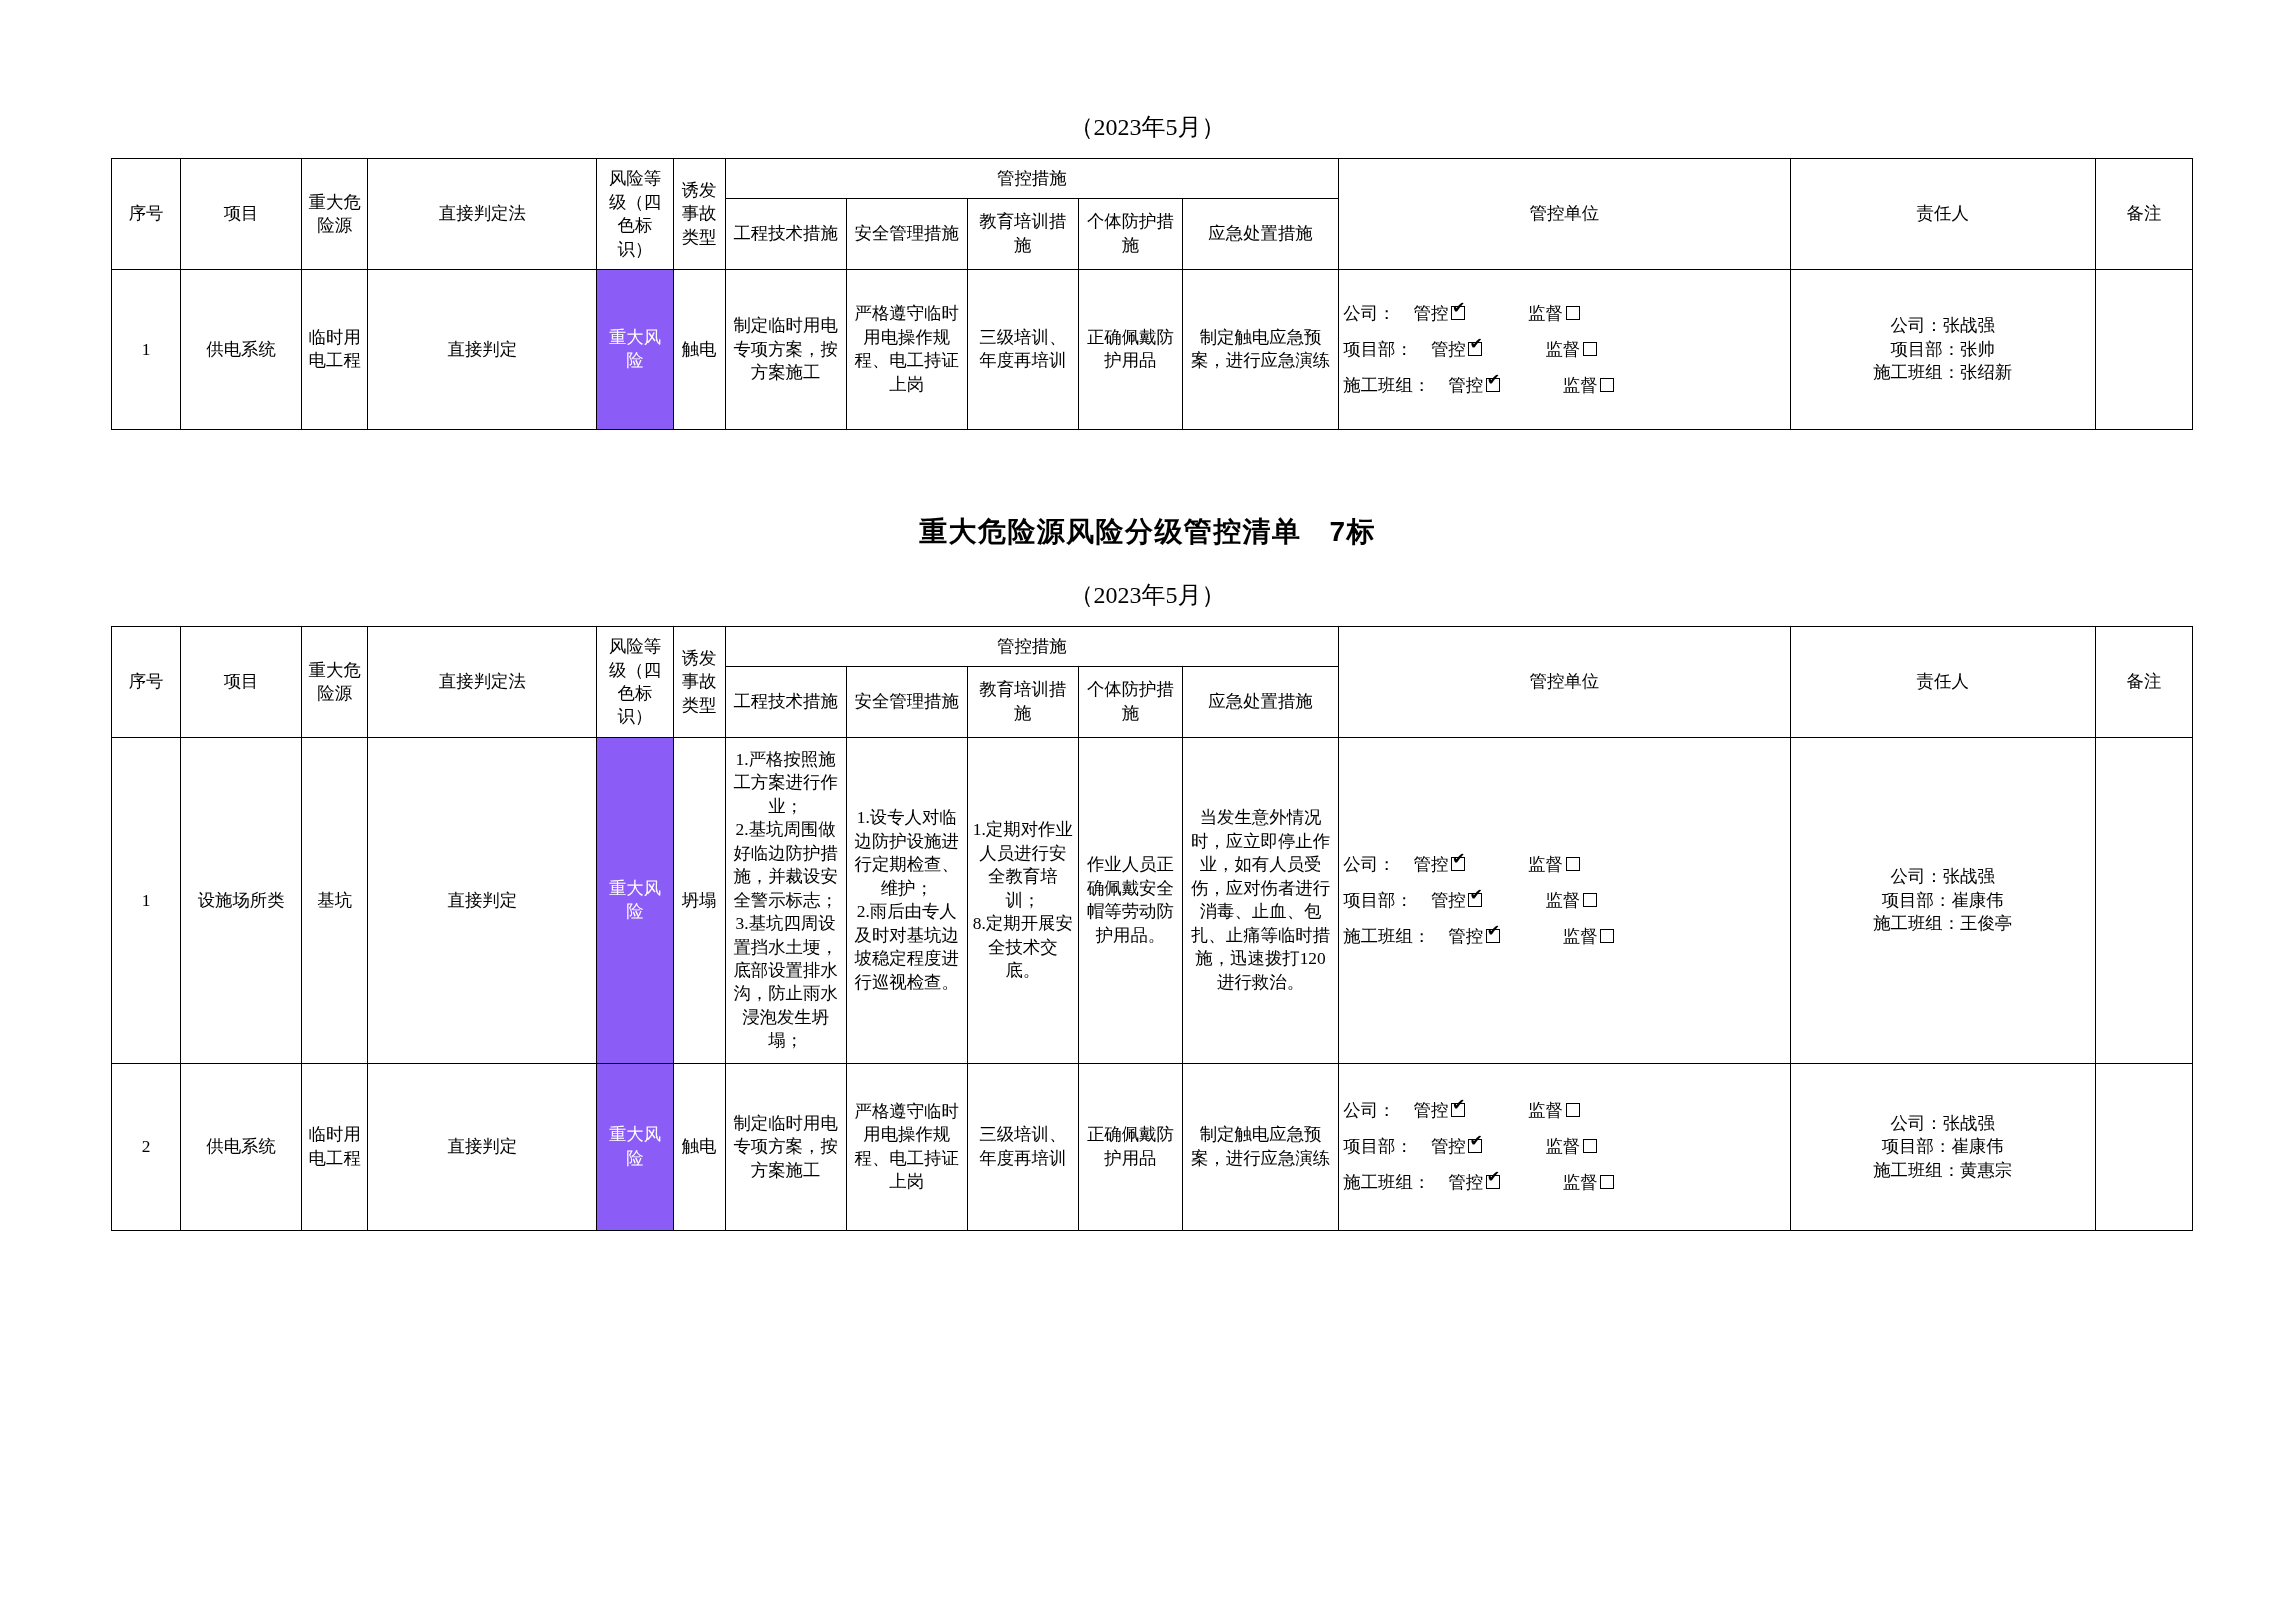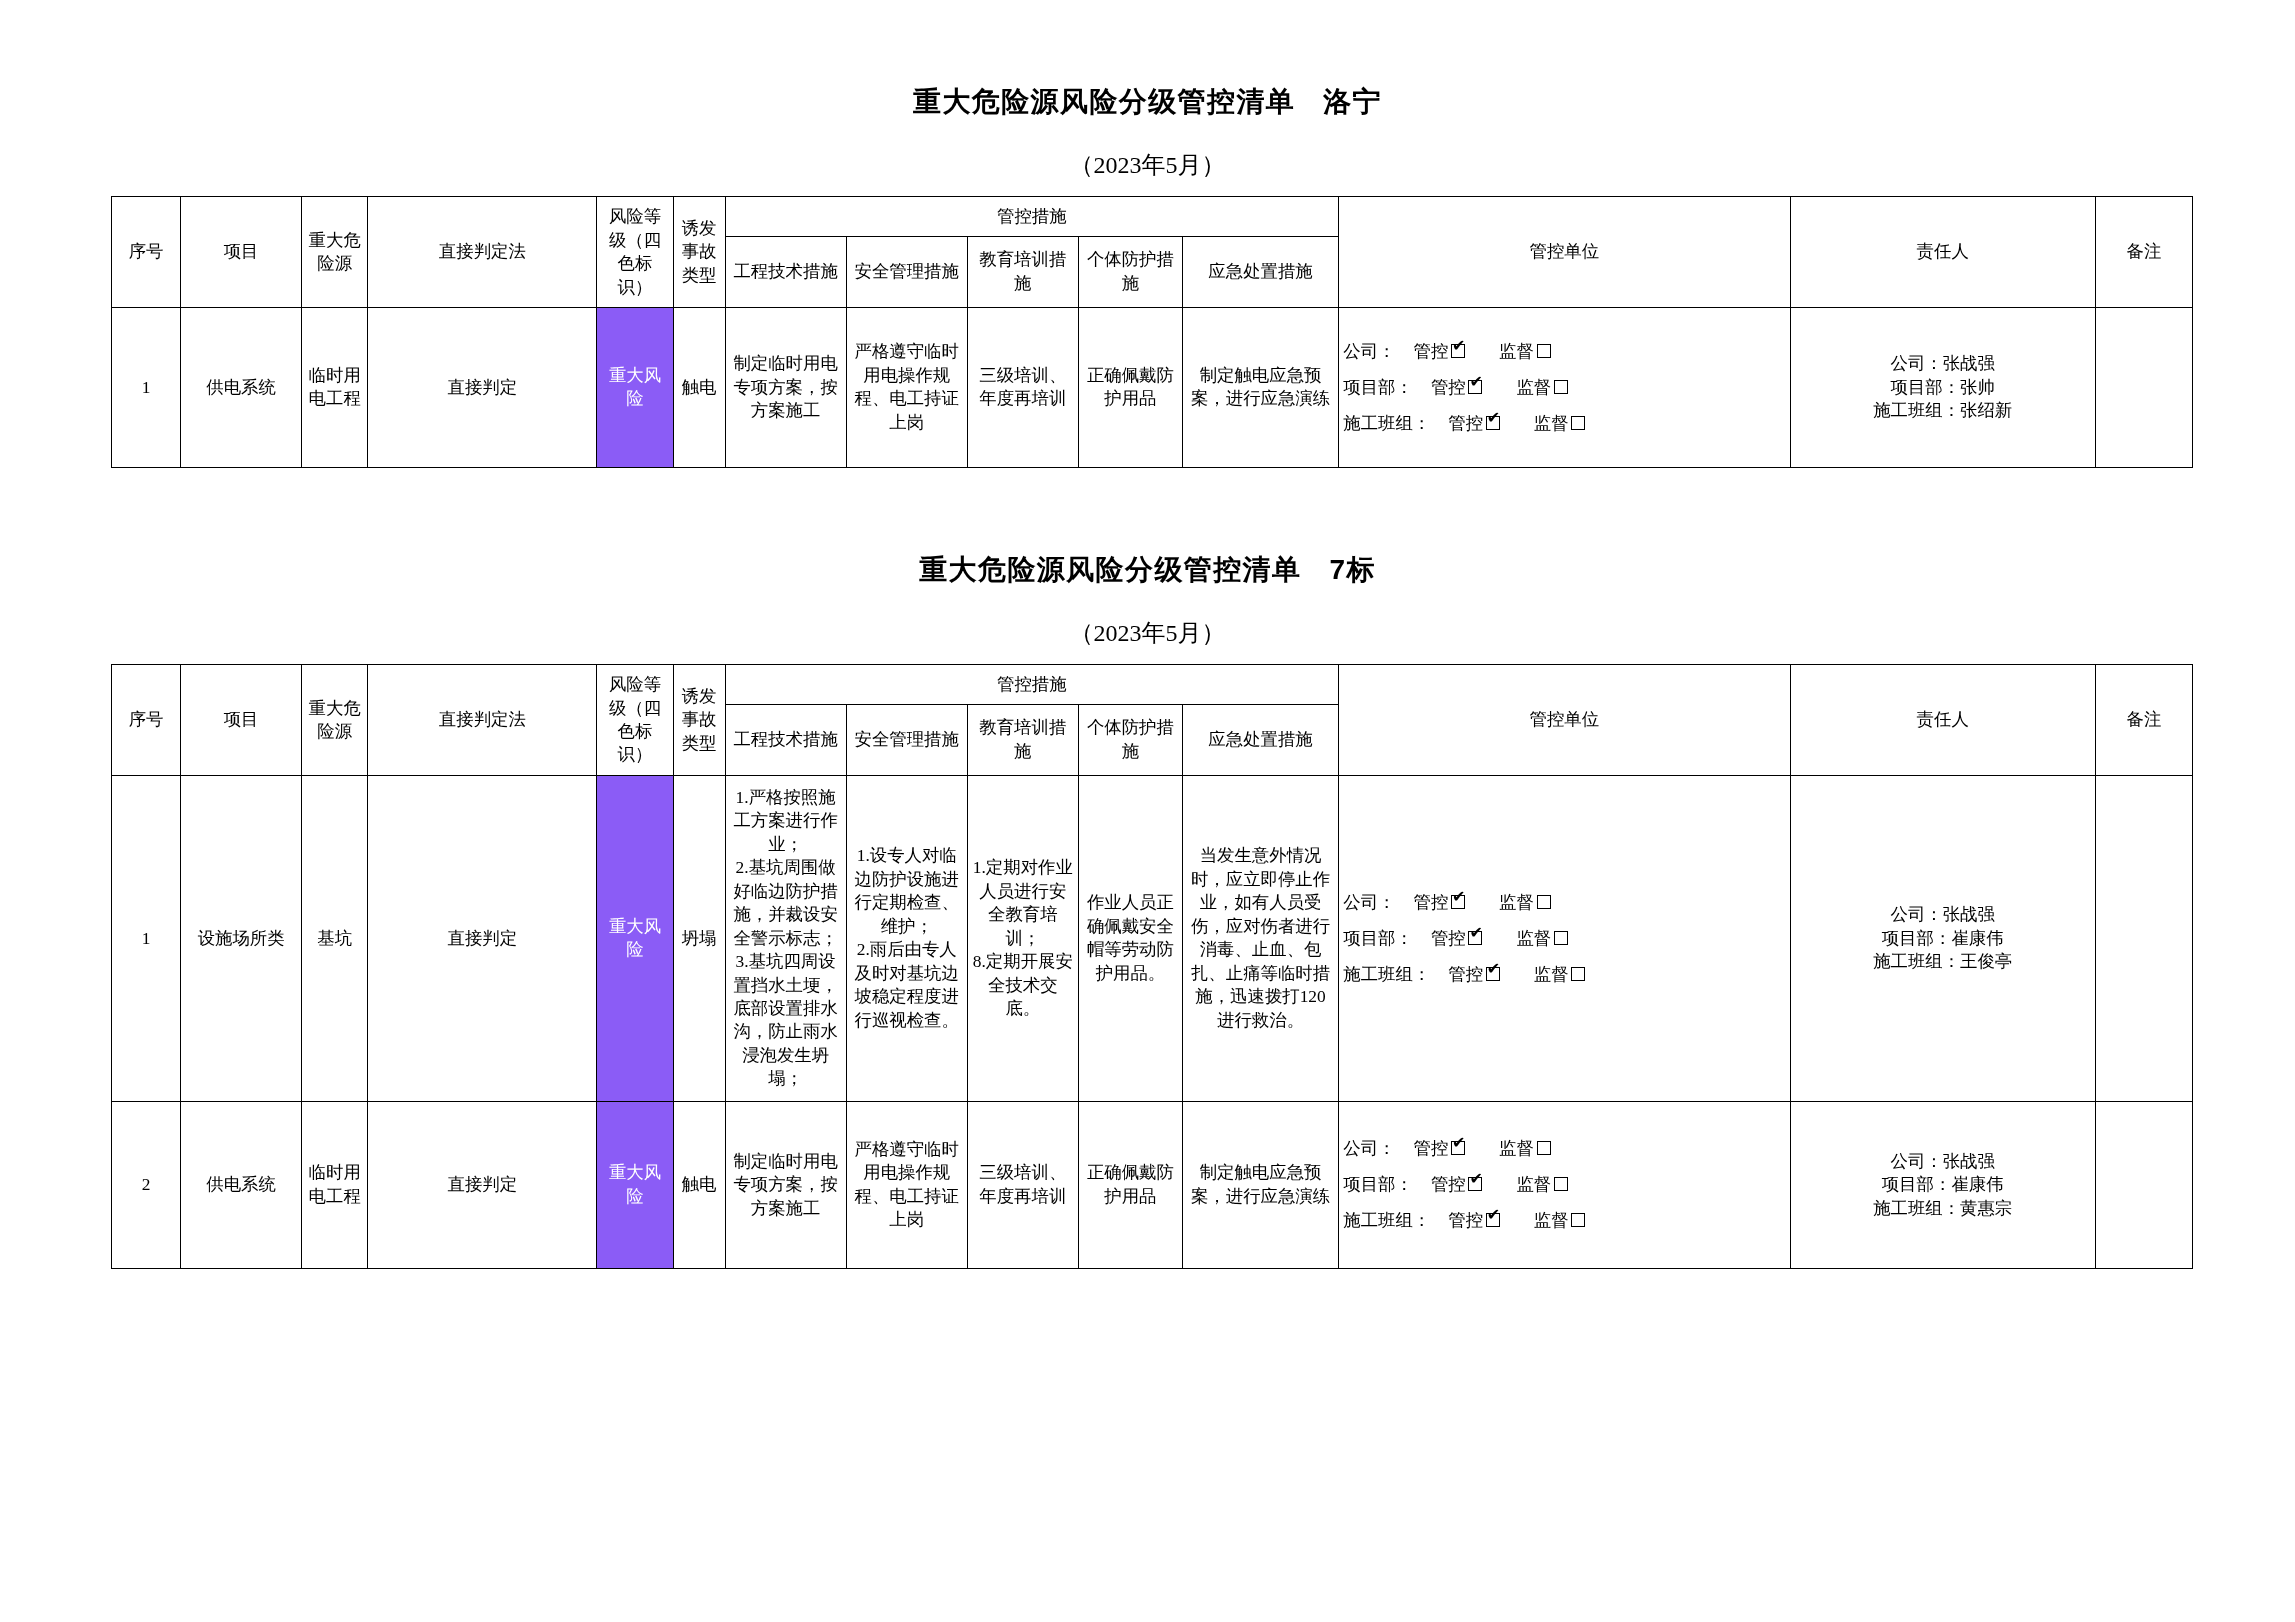--- a/index.html
+++ b/index.html
@@ -83,21 +83,21 @@
     font-size: 17.4px;
   }
   .unit-label {
     white-space: nowrap;
   }
   .unit-opt {
     white-space: nowrap;
     margin-left: 18px;
   }
   .unit-opt.second {
-    margin-left: 34px;
+    margin-left: 63px;
   }
   .box {
     display: inline-block;
     width: 14px;
     height: 14px;
     border: 1.4px solid #000;
     position: relative;
     vertical-align: -1.4px;
     margin-left: 2.8px;
     box-sizing: border-box;
@@ -119,23 +119,20 @@
   }
   .spacer {
     height: 83px;
   }
 </style>
 </head>
 <body>
 
 <div class="page">
 
-  <h1 class="doc-title">
-    <span>重大危险源风险分级管控清单</span><span class="suffix">洛宁</span>
-  </h1>
   <div class="doc-subtitle">（2023年5月）</div>
 
   <table class="risk-table">
     <colgroup>
       <col style="width:69px">
       <col style="width:121px">
       <col style="width:66px">
       <col style="width:229px">
       <col style="width:76px">
       <col style="width:52px">

